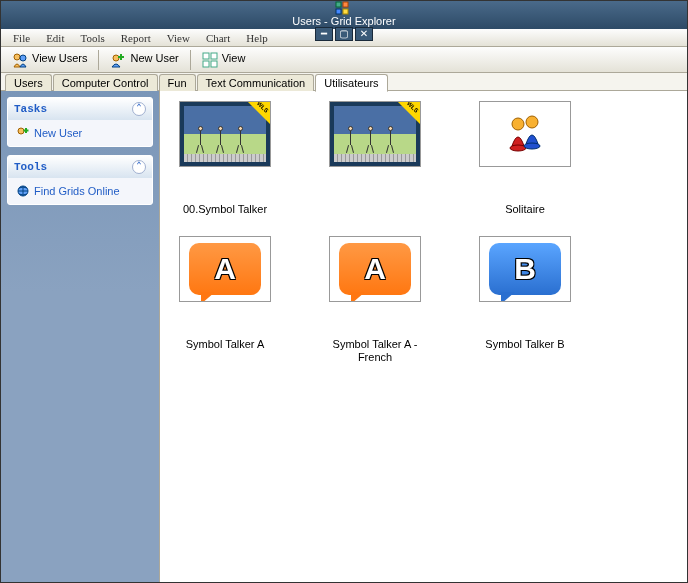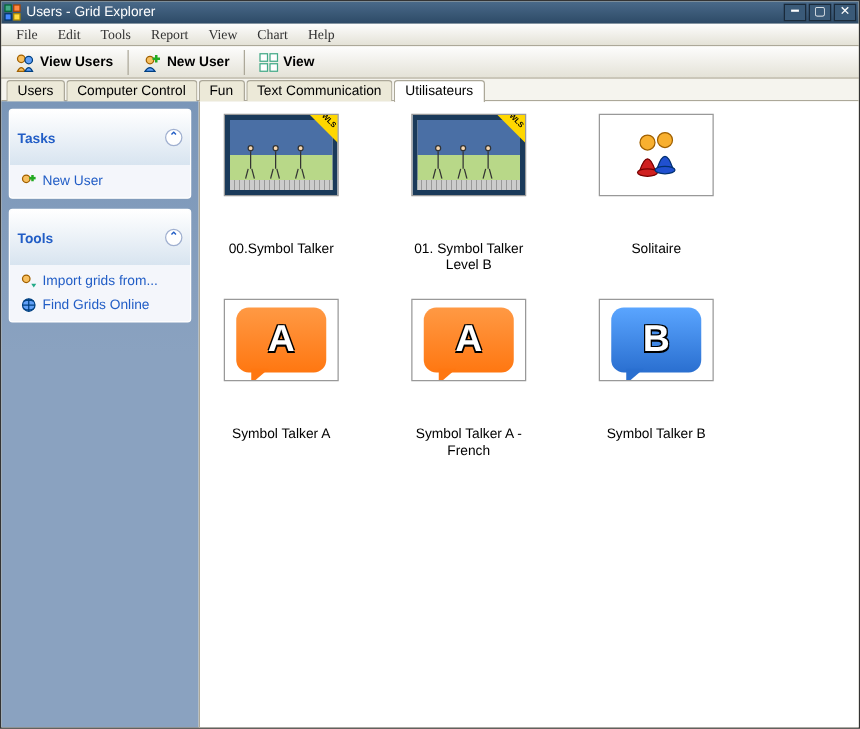--- a/index.html
+++ b/index.html
@@ -7,27 +7,28 @@
     font-family: Tahoma, Arial, sans-serif;
     font-size: 11px;
     background: #ece9d8;
     width: 688px;
     height: 583px;
     overflow: hidden;
     border: 1px solid #333;
   }
   
   .titlebar {
-    height: 18px;
+    height: 28px;
     background: linear-gradient(to bottom, #4a6a8a, #2d4a66);
     color: #fff;
     display: flex;
     align-items: center;
     padding: 0 2px;
     font-size: 11px;
+    flex-direction: column;
   }
   .titlebar .app-icon {
     width: 14px; height: 14px;
     margin-right: 4px;
     display: flex; align-items: center; justify-content: center;
   }
   .titlebar .title { flex: 1; }
   .titlebar .win-controls { display: flex; gap: 2px; }
   .titlebar .win-btn {
     width: 18px; height: 14px;
@@ -59,26 +60,25 @@
     height: 26px;
     background: linear-gradient(to bottom, #fdfdfd, #e4e2d7);
     border-bottom: 1px solid #aca899;
     display: flex;
     align-items: center;
     padding-left: 4px;
     gap: 2px;
   }
   .toolbar .tool-btn {
     display: flex;
-    align-items: center;
+    align-items: flex-start;
     padding: 2px 6px;
     border: 1px solid transparent;
     cursor: pointer;
     gap: 4px;
-    font-weight: bold;
   }
   .toolbar .sep {
     width: 1px; height: 20px;
     background: #aca899;
     margin: 0 2px;
   }
   .tool-icon { width: 16px; height: 16px; display: flex; align-items: center; justify-content: center; }
   
   .tabrow {
     height: 18px;
@@ -121,25 +121,26 @@
   .panel {
     background: #f4f6fb;
     border: 1px solid #fff;
     border-radius: 3px;
     overflow: hidden;
   }
   .panel-header {
     background: linear-gradient(to bottom, #fff, #d8e4f0);
     color: #215dc6;
     font-weight: bold;
-    padding: 15px 6px;
+    padding: 4px 6px;
     display: flex;
     justify-content: space-between;
-    align-items: flex-end;
+    align-items: center;
     font-size: 11px;
+    font-family: Liberation Mono, monospace;
   }
   .panel-header .collapse {
     width: 14px; height: 14px;
     border: 1px solid #a0b0d0;
     border-radius: 50%;
     text-align: center;
     line-height: 11px;
     font-size: 9px;
     color: #215dc6;
     background: #fff;
@@ -355,29 +356,20 @@
 
     <div class="panel">
       <div class="panel-header">
         <span>Tools</span>
         <span class="collapse">⌃</span>
       </div>
       <div class="panel-body">
         <div class="panel-link">
           <span class="small-icon">
             <svg width="14" height="14" viewBox="0 0 14 14">
-              <circle cx="5" cy="5" r="3" fill="#f8c060" stroke="#a06000"></circle>
-              <path d="M9 9 l4 0 l-2 3 z" fill="#2a8"></path>
-            </svg>
-          </span>
-          <span>Import grids from...</span>
-        </div>
-        <div class="panel-link">
-          <span class="small-icon">
-            <svg width="14" height="14" viewBox="0 0 14 14">
               <circle cx="7" cy="7" r="5" fill="#60a0f8" stroke="#004080"></circle>
               <path d="M2 7 h10 M7 2 v10 M3 4 q4 -2 8 0 M3 10 q4 2 8 0" stroke="#004080" fill="none"></path>
             </svg>
           </span>
           <span>Find Grids Online</span>
         </div>
       </div>
     </div>
 
   </div>
@@ -427,21 +419,20 @@
             <div class="person" style="left:50px;">
                 <div class="head"></div>
                 <div class="body"></div>
                 <div class="legs"></div>
               </div>
             <div class="kbd"></div>
           </div>
           <div class="wls-badge"></div>
           <div class="wls-text">WLS</div>
         </div>
-        <div class="label">01. Symbol Talker Level B</div>
       </div>
 
       <div class="grid-item">
         <div class="thumb">
           <svg width="50" height="40" viewBox="0 0 50 40">
             <g transform="translate(8,4)">
               <circle cx="10" cy="6" r="6" fill="#f8b030" stroke="#a06000"></circle>
               <path d="M4 28 Q10 10 16 28 Z" fill="#d02020" stroke="#700"></path>
               <ellipse cx="10" cy="30" rx="8" ry="3" fill="#d02020" stroke="#700"></ellipse>
             </g>

